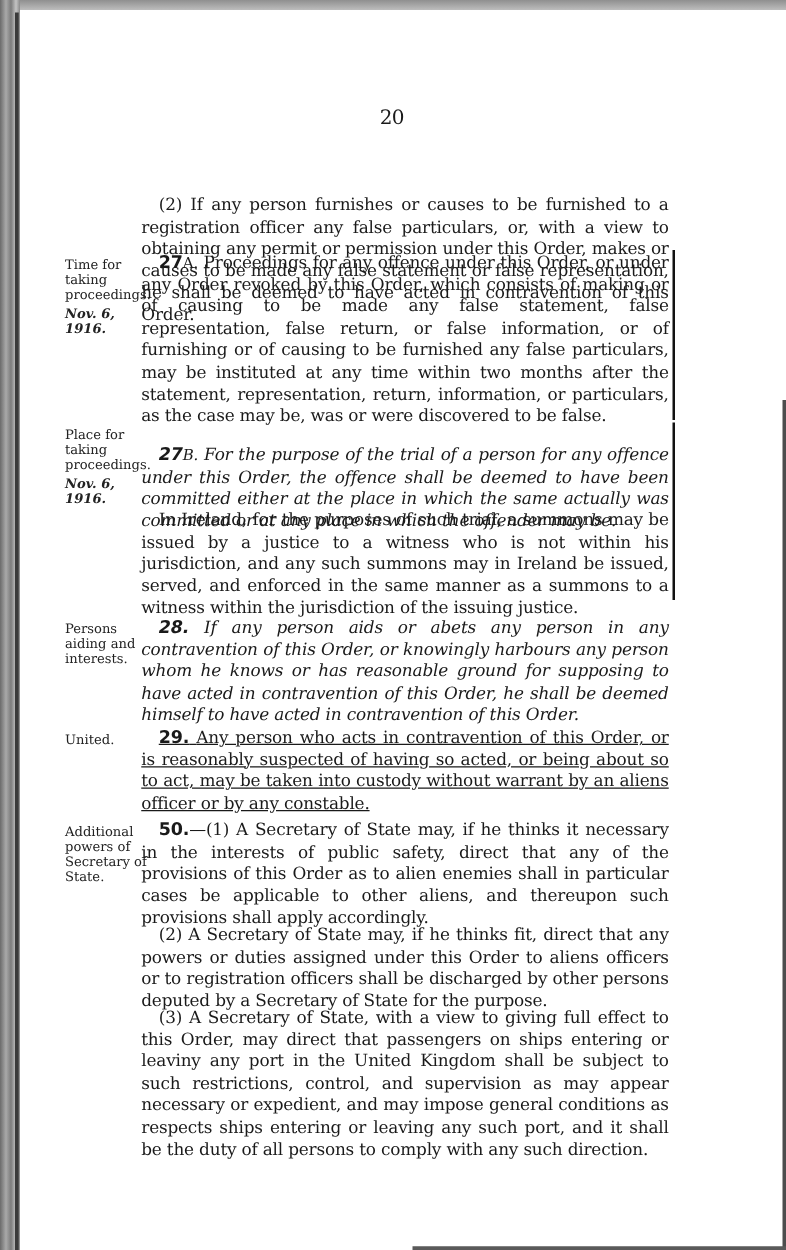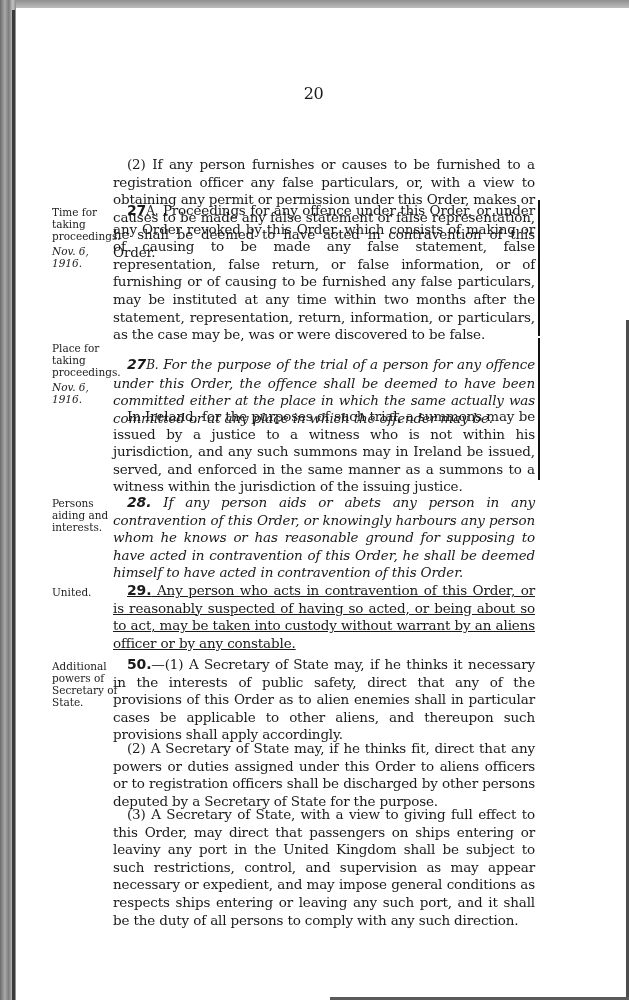--- a/index.html
+++ b/index.html
@@ -27,21 +27,21 @@
       position: absolute; left: 330px; bottom: 0; width: 299px; height: 3px; background: #5a5a5a;
     }
     .page-number {
       position: absolute; left: 0; width: 627px; top: 84px; text-align: center;
       font-size: 16px; letter-spacing: -0.5px;
     }
     .margin-note {
       position: absolute; left: 52px; width: 68px;
       font-size: 10.5px; line-height: 12px; color: #222;
     }
-    .margin-note .date { font-style: italic; display: block; margin-top: 3px; }
+    .margin-note .date { font-style: italic; display: block; margin-top: 3px; font-weight: bold; }
     .para {
       position: absolute; left: 113px; width: 422px;
       font-size: 13.5px; line-height: 17.6px; text-align: justify;
       letter-spacing: -0.15px;
     }
     .para .indent { display: inline-block; width: 14px; }
     .sec { font-weight: bold; font-family: "DejaVu Sans", "Liberation Sans", sans-serif; font-size: 14px; }
     .sc { font-variant: small-caps; font-size: 12px; }
     .side-rule {
       position: absolute; left: 538px; width: 2px; background: #111;

